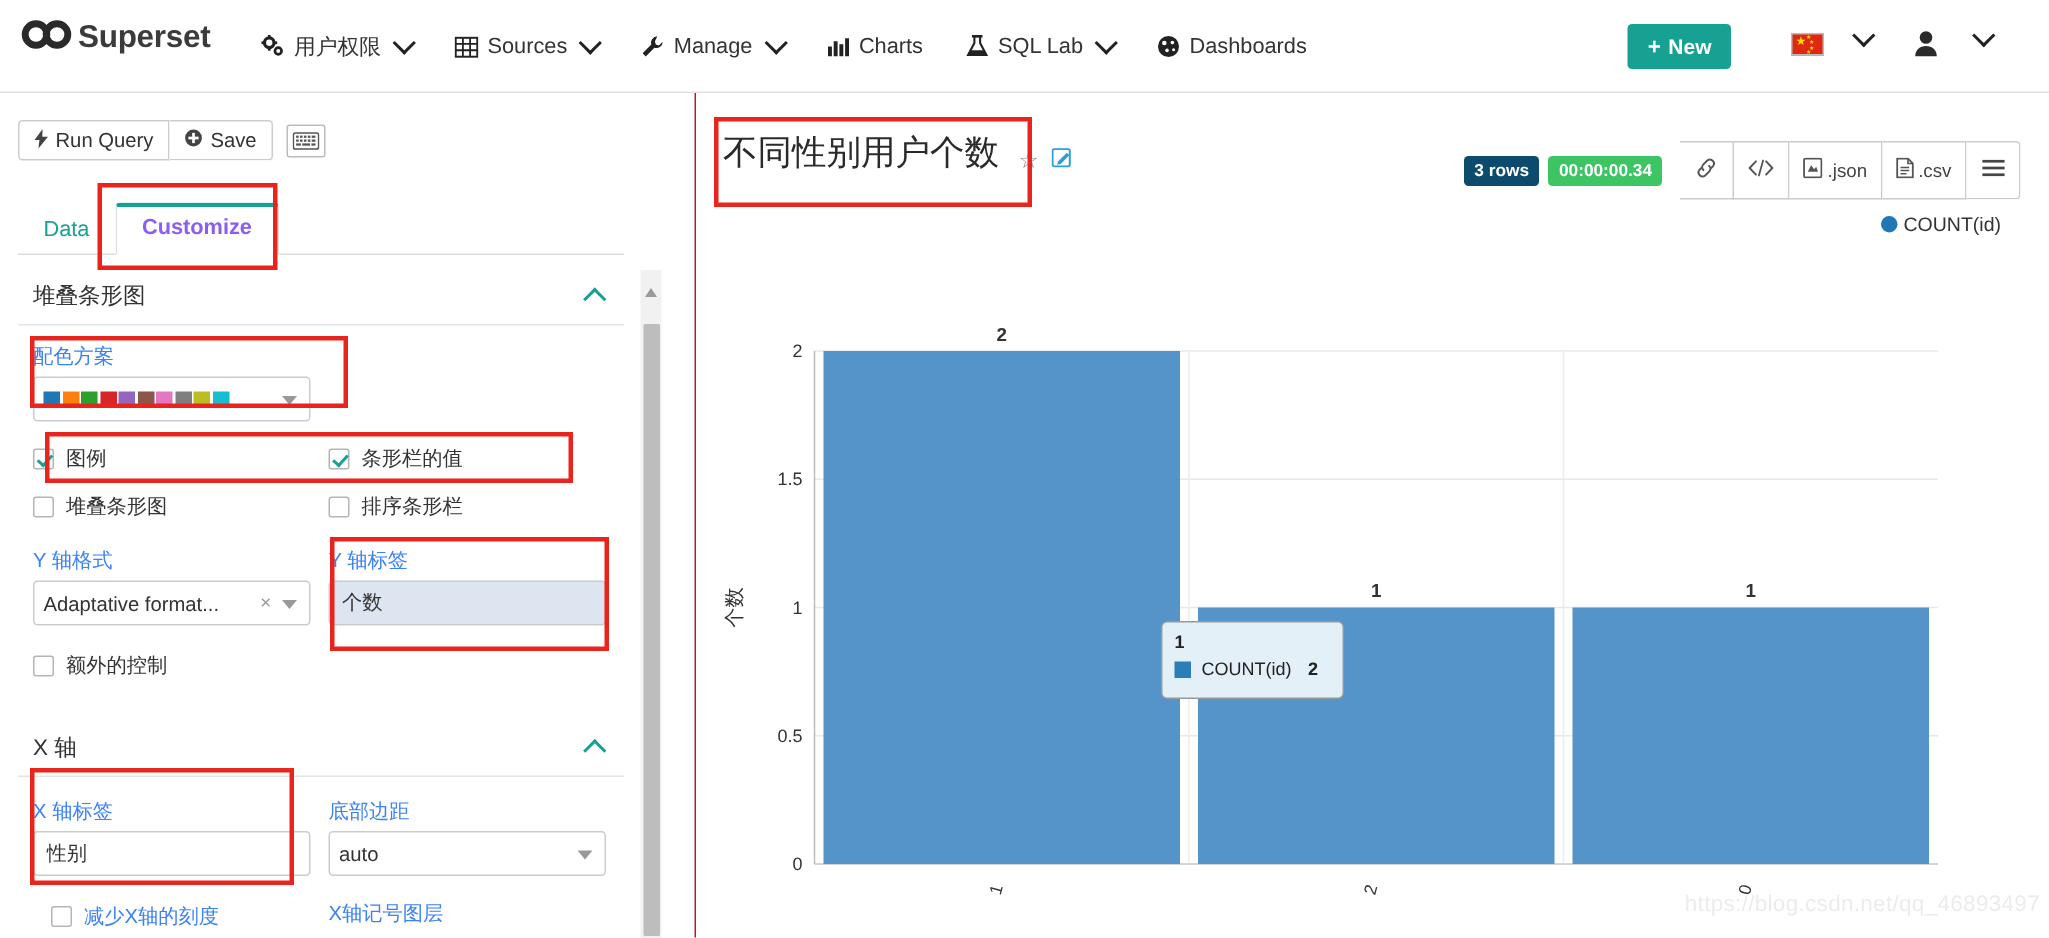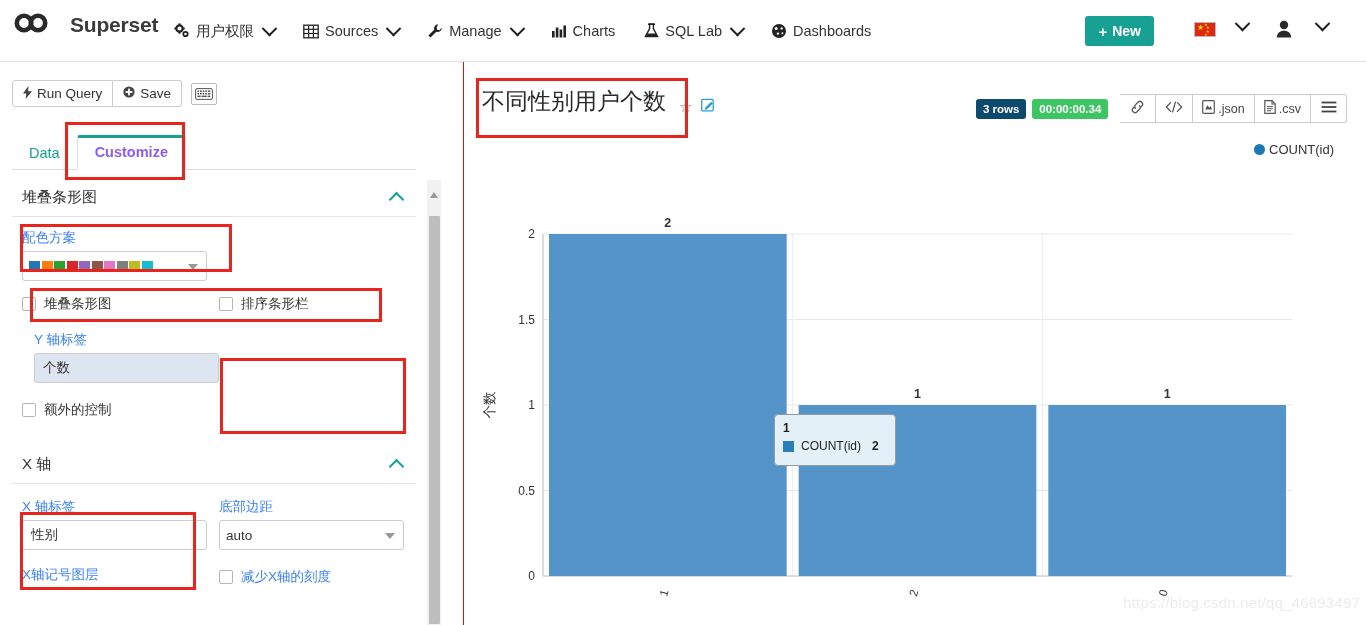--- a/index.html
+++ b/index.html
@@ -15,21 +15,21 @@
 
   
   #navbar {
     position: absolute; left: 0; top: 0;
     width: 1366px; height: 62px;
     background: #ffffff;
     border-bottom: 1px solid #e0e0e0;
   }
   #brand {
     position: absolute; left: 14px; top: 13px;
-    display: flex; align-items: flex-start; gap: 22px;
+    display: flex; align-items: flex-start; gap: 4px;
   }
   #brand .logo { display: block; }
   #brand .brand-text {
     font-size: 21px; font-weight: bold; color: #3b3b3b;
     letter-spacing: -0.2px;
   }
   .nav-items {
     position: absolute; left: 160px; top: 0;
     height: 62px; display: flex; align-items: center;
   }
@@ -254,21 +254,21 @@
   }
   .badge {
     height: 20px; padding: 0 7px;
     display: flex; align-items: center;
     font-size: 11.5px; font-weight: bold; color: #fff;
     border-radius: 3px;
   }
   .badge.rows { background: #0c4a6e; margin-right: 6px; }
   .badge.time { background: #3dc463; margin-right: 12px; }
   .tbtn {
-    height: 29px; min-width: 36px; padding: 0 9px;
+    height: 39px; min-width: 36px; padding: 0 9px;
     border: 1px solid #ccc; background: #fff;
     display: flex; align-items: center; justify-content: center; gap: 3px;
     font-size: 12.5px; color: #444; cursor: pointer;
     border-left: none; font-family: inherit;
   }
   .tbtn:first-child { border-left: 1px solid #ccc; border-radius: 3px 0 0 3px; }
   .tbtn:last-child { border-radius: 0 3px 3px 0; }
 
   
   #plot {
@@ -500,33 +500,51 @@
               <span class="sw" style="background: rgb(227, 119, 194);"></span>
               <span class="sw" style="background: rgb(127, 127, 127);"></span>
               <span class="sw" style="background: rgb(188, 189, 34);"></span>
               <span class="sw" style="background: rgb(23, 190, 207);"></span>
             </div>
           <span class="select-caret"></span>
         </div>
       </div>
     </div>
 
+    <div class="cb-row" style="margin-top:16px;">
+      <div class="cb-item">
+        <span class="cb-box checked"></span>
+        <span>图例</span>
+      </div>
+      <div class="cb-item right">
+        <span class="cb-box checked"></span>
+        <span>条形栏的值</span>
+      </div>
+    </div>
 
     <div class="cb-row" style="margin-top:14px;">
       <div class="cb-item">
         <span class="cb-box"></span>
         <span>堆叠条形图</span>
       </div>
       <div class="cb-item right">
         <span class="cb-box"></span>
         <span>排序条形栏</span>
       </div>
     </div>
 
     <div class="ctrl-row" style="margin-top:18px;">
+      <div class="ctrl-col">
+        <span class="field-label">Y 轴格式</span>
+        <div class="select-box">
+          <span>Adaptative format...</span>
+          <span class="select-x">×</span>
+          <span class="select-caret"></span>
+        </div>
+      </div>
       <div class="ctrl-col right">
         <span class="field-label">Y 轴标签</span>
         <input class="text-input selected" type="text" value="个数" style="">
       </div>
     </div>
 
     <div class="cb-row" style="margin-top:18px;">
       <div class="cb-item">
         <span class="cb-box"></span>
         <span>额外的控制</span>
@@ -546,26 +564,26 @@
       <div class="ctrl-col right">
         <span class="field-label">底部边距</span>
         <div class="select-box">
           <span>auto</span>
           <span class="select-caret"></span>
         </div>
       </div>
     </div>
 
     <div class="ctrl-row" style="margin-top:16px;">
-      <div class="ctrl-col">
-        <span class="field-label">X轴记号图层</span>
-      </div>
       <div class="ctrl-col right" style="display:flex;align-items:center;gap:8px;">
         <span class="cb-box"></span>
         <span class="field-label" style="margin:0;">减少X轴的刻度</span>
+      </div>
+      <div class="ctrl-col">
+        <span class="field-label">X轴记号图层</span>
       </div>
     </div>
 
   </div>
 
   <div id="panel-scroll">
     <span class="sb-arrow up"></span>
     <div class="sb-thumb"></div>
 
   </div>

